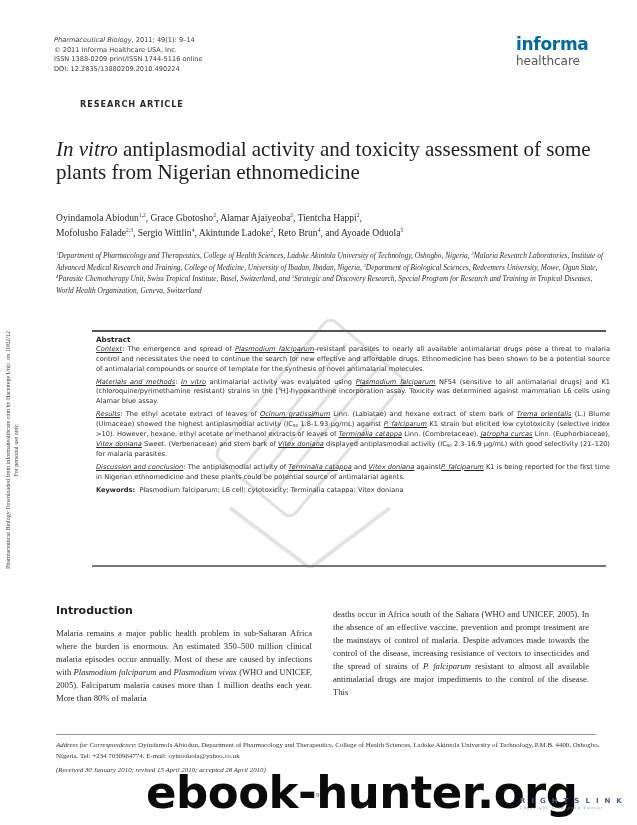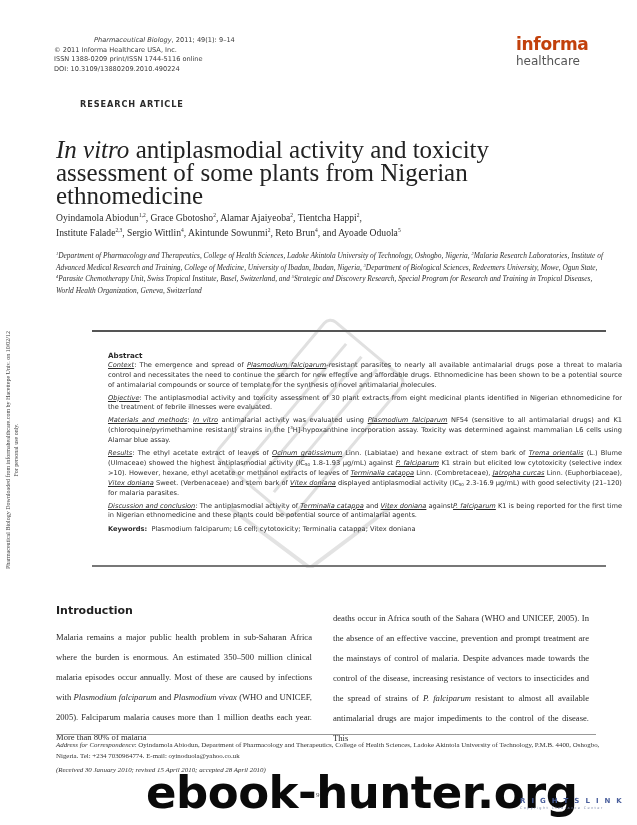--- a/index.html
+++ b/index.html
@@ -3,59 +3,59 @@
 <meta charset="utf-8">
 <style>
   html, body { margin: 0; padding: 0; background: #ffffff; }
   body { width: 637px; height: 825px; position: relative; overflow: hidden; color: #1e1e1e; }
   .sans { font-family: "DejaVu Sans", "Liberation Sans", sans-serif; }
   .serif { font-family: "Liberation Serif", "DejaVu Serif", serif; }
   .abs { position: absolute; }
 
   
   .journal-meta { left: 54px; top: 36px; font-size: 6.6px; line-height: 9.7px; color: #3a3a3a; }
-  .journal-meta i { font-style: italic; margin-left: 40px; }
+  .journal-meta i { font-style: italic; }
   .brand { left: 516px; top: 36px; }
-  .brand-name { font-size: 17px; font-weight: bold; color: #c2410c; letter-spacing: -0.3px; line-height: 17px; font-family: "DejaVu Sans", sans-serif; }
+  .brand-name { font-size: 17px; font-weight: bold; color: #0369a1; letter-spacing: -0.3px; line-height: 17px; font-family: "DejaVu Sans", sans-serif; }
   .brand-sub { font-size: 12px; color: #555; margin-top: 1px; font-family: "DejaVu Sans", sans-serif; }
   .article-type { left: 56px; top: 99px; font-size: 8.2px; font-weight: bold; letter-spacing: 0.9px; color: #2a2a2a; padding-left: 24px; }
 
   
-  .title { left: 56px; top: 138px; width: 540px; font-size: 25px; line-height: 23px; color: #222; }
+  .title { left: 56px; top: 138px; width: 540px; font-size: 21px; line-height: 23px; color: #222; }
   .title i { font-style: italic; }
 
   
   .authors { left: 56px; top: 211px; width: 540px; font-size: 9.6px; line-height: 14.5px; color: #2a2a2a; }
   .authors sup { font-size: 5.5px; vertical-align: 4px; line-height: 0; }
 
   
   .affil { left: 56px; top: 250px; width: 550px; font-size: 7.4px; line-height: 11.6px; font-style: italic; color: #2f2f2f; text-align: left; }
   .affil sup { font-size: 4.5px; vertical-align: 3px; line-height: 0; }
 
   
   .abs-rule-top { left: 92px; top: 330px; width: 514px; height: 1.5px; background: #555; }
-  .abstract { left: 108px; top: 335px; width: 514px; font-size: 6.65px; line-height: 9.85px; color: #2b2b2b; text-align: justify; margin-top: 16px; }
+  .abstract { left: 96px; top: 335px; width: 514px; font-size: 6.65px; line-height: 9.85px; color: #2b2b2b; text-align: justify; }
   .abstract .h { font-weight: bold; font-size: 7.2px; }
   .abstract p { margin: 0 0 3.2px 0; }
   .abstract i { font-style: italic; text-decoration: underline; }
   .abstract sub { font-size: 4px; vertical-align: -1px; line-height: 0; }
   .abstract sup { font-size: 4px; vertical-align: 3px; line-height: 0; }
   .keywords { margin-top: 4px; }
   .keywords b { font-weight: bold; }
   .abs-rule-bot { left: 92px; top: 565px; width: 514px; height: 1.5px; background: #777; }
 
   
   .stamp { left: 200px; top: 268px; width: 220px; height: 300px; pointer-events: none; opacity: 0.16; }
 
   
   .sidenote { left: 4px; top: 450px; transform-origin: 0 0; transform: rotate(-90deg) translate(-215px, 0); width: 430px; text-align: center; font-size: 6px; line-height: 8px; color: #444; white-space: nowrap; }
 
   
   .intro-h { left: 56px; top: 604px; font-size: 11px; font-weight: bold; color: #222; }
-  .col { width: 256px; font-size: 8.6px; line-height: 20px; text-align: justify; color: #2a2a2a; }
+  .col { width: 256px; font-size: 8.6px; line-height: 13px; text-align: justify; color: #2a2a2a; }
   .col i { font-style: italic; }
   .col-left { left: 56px; top: 627px; }
   .col-right { left: 333px; top: 608px; }
 
   
   .foot-rule { left: 56px; top: 734px; width: 540px; height: 1px; background: #999; }
   .corr { left: 56px; top: 740px; width: 550px; font-size: 6.9px; line-height: 10.6px; color: #333; }
   .corr i { font-style: italic; }
   .received { left: 56px; top: 766px; font-size: 6.9px; font-style: italic; color: #333; }
   .pagenum { left: 316px; top: 791px; font-size: 7px; color: #555; }
@@ -65,42 +65,42 @@
   .rights-logo .rl-name { font-size: 7px; letter-spacing: 6px; color: #4a5f9c; font-weight: bold; font-family: "DejaVu Sans", sans-serif; }
   .rights-logo .rl-sub { font-size: 3.4px; letter-spacing: 1.4px; color: #7a86a8; font-family: "DejaVu Sans", sans-serif; margin-top: 1px; }
 </style>
 </head>
 <body>
 
 <div class="abs journal-meta sans">
   <div><i>Pharmaceutical Biology</i><span>, 2011; 49(1): 9–14</span></div>
   <div>© 2011 Informa Healthcare USA, Inc.</div>
   <div>ISSN 1388-0209 print/ISSN 1744-5116 online</div>
-  <div>DOI: 10.3109/13880209.2010.490224</div>
+  <div>DOI: 12.2835/13880209.2010.490224</div>
 </div>
 
 <div class="abs brand">
   <div class="brand-name">informa</div>
   <div class="brand-sub">healthcare</div>
 </div>
 
 <div class="abs article-type sans">RESEARCH ARTICLE</div>
 
 <div class="abs title serif">
   <i>In vitro</i><span> antiplasmodial activity and toxicity assessment of some plants from Nigerian ethnomedicine</span>
 </div>
 
 <div class="abs authors serif">
   <span><span>Oyindamola Abiodun</span><sup>1,2</sup><span>, </span></span>
   <span><span>Grace Gbotosho</span><sup>2</sup><span>, </span></span>
   <span><span>Alamar Ajaiyeoba</span><sup>2</sup><span>, </span></span>
   <span><span>Tientcha Happi</span><sup>2</sup><span>,</span></span><br>
-  <span><span>Institute Falade</span><sup>2,3</sup><span>, </span></span>
+  <span><span>Mofolusho Falade</span><sup>2,3</sup><span>, </span></span>
   <span><span>Sergio Wittlin</span><sup>4</sup><span>, </span></span>
-  <span><span>Akintunde Sowunmi</span><sup>2</sup><span>, </span></span>
+  <span><span>Akintunde Ladoke</span><sup>2</sup><span>, </span></span>
   <span><span>Reto Brun</span><sup>4</sup><span>, and </span></span>
   <span><span>Ayoade Oduola</span><sup>5</sup></span>
 </div>
 
 <div class="abs affil serif">
   <sup>1</sup><span>Department of Pharmacology and Therapeutics, College of Health Sciences, Ladoke Akintola University of Technology, Oshogbo, Nigeria, </span><sup>2</sup><span>Malaria Research Laboratories, Institute of Advanced Medical Research and Training, College of Medicine, University of Ibadan, Ibadan, Nigeria, </span><sup>3</sup><span>Department of Biological Sciences, Redeemers University, Mowe, Ogun State, </span><sup>4</sup><span>Parasite Chemotherapy Unit, Swiss Tropical Institute, Basel, Switzerland, and </span><sup>5</sup><span>Strategic and Discovery Research, Special Program for Research and Training in Tropical Diseases, World Health Organization, Geneva, Switzerland</span>
 </div>
 
 <svg class="abs stamp" viewBox="0 0 220 300">
   <g transform="rotate(-50 110 150)" fill="none" stroke="#444" stroke-width="3">
@@ -109,21 +109,20 @@
     <line x1="30" y1="150" x2="190" y2="150"></line>
     <line x1="30" y1="170" x2="190" y2="170"></line>
   </g>
   <path d="M30 240 L110 300 L190 240" fill="none" stroke="#555" stroke-width="4"></path>
 </svg>
 
 <div class="abs abs-rule-top"></div>
 <div class="abs abstract sans">
   <div class="h">Abstract</div>
   <p><i>Context</i><span>: The emergence and spread of </span><i>Plasmodium falciparum</i><span>-resistant parasites to nearly all available antimalarial drugs pose a threat to malaria control and necessitates the need to continue the search for new effective and affordable drugs. Ethnomedicine has been shown to be a potential source of antimalarial compounds or source of template for the synthesis of novel antimalarial molecules.</span></p>
-  <p><i>Objective</i><span>: The antiplasmodial activity and toxicity assessment of 30 plant extracts from eight medicinal plants identified in Nigerian ethnomedicine for the treatment of febrile illnesses were evaluated.</span></p>
   <p><i>Materials and methods</i><span>: </span><i>In vitro</i><span> antimalarial activity was evaluated using </span><i>Plasmodium falciparum</i><span> NF54 (sensitive to all antimalarial drugs) and K1 (chloroquine/pyrimethamine resistant) strains in the [</span><sup>3</sup><span>H]-hypoxanthine incorporation assay. Toxicity was determined against mammalian L6 cells using Alamar blue assay.</span></p>
   <p><i>Results</i><span>: The ethyl acetate extract of leaves of </span><i>Ocinum gratissimum</i><span> Linn. (Labiatae) and hexane extract of stem bark of </span><i>Trema orientalis</i><span> (L.) Blume (Ulmaceae) showed the highest antiplasmodial activity (IC</span><sub>50</sub><span> 1.8-1.93 µg/mL) against </span><i>P. falciparum</i><span> K1 strain but elicited low cytotoxicity (selective index &gt;10). However, hexane, ethyl acetate or methanol extracts of leaves of </span><i>Terminalia catappa</i><span> Linn. (Combretaceae), </span><i>Jatropha curcas</i><span> Linn. (Euphorbiaceae), </span><i>Vitex doniana</i><span> Sweet. (Verbenaceae) and stem bark of </span><i>Vitex doniana</i><span> displayed antiplasmodial activity (IC</span><sub>50</sub><span> 2.3-16.9 µg/mL) with good selectivity (21–120) for malaria parasites.</span></p>
   <p><i>Discussion and conclusion</i><span>: The antiplasmodial activity of </span><i>Terminalia catappa</i><span> and </span><i>Vitex doniana</i><span> against</span><i>P. falciparum</i><span> K1 is being reported for the first time in Nigerian ethnomedicine and these plants could be potential source of antimalarial agents.</span></p>
   <div class="keywords"><b>Keywords:</b>&nbsp; <span>Plasmodium falciparum; L6 cell; cytotoxicity; Terminalia catappa; Vitex doniana</span></div>
 </div>
 <div class="abs abs-rule-bot"></div>
 
 <div class="abs sidenote serif">
   <div>Pharmaceutical Biology Downloaded from informahealthcare.com by Hacettepe Univ. on 10/02/12</div>
   <div>For personal use only.</div>

